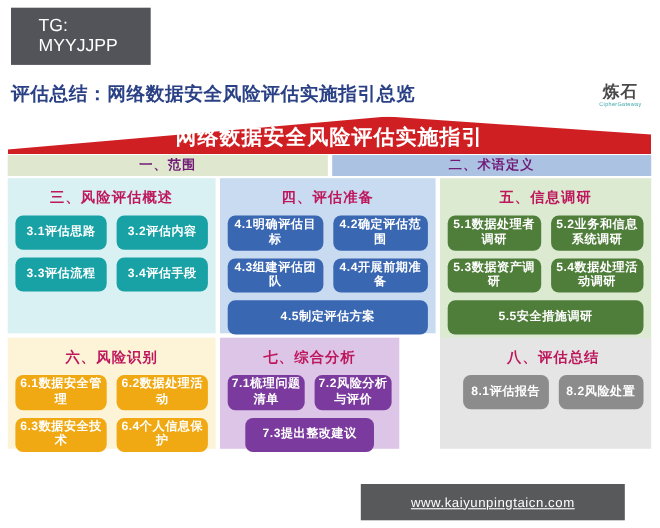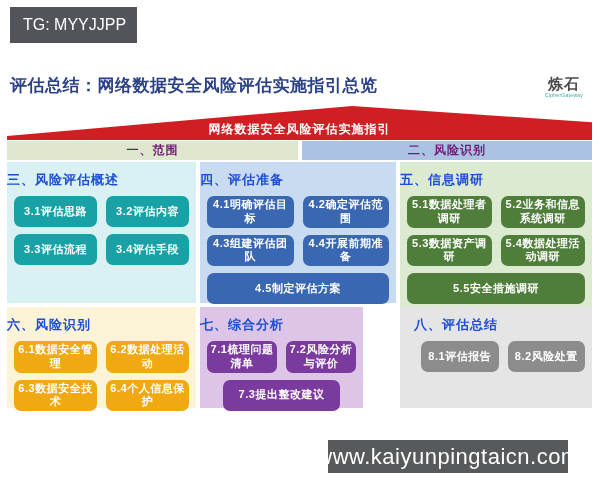--- a/index.html
+++ b/index.html
@@ -1,74 +1,74 @@
 <!DOCTYPE html>
 <html style="--red: #d01f23; --title: #2b4185; --badge_bg: #525459; --footer_bg: #58595b; --header_left_bg: #dfe7cf; --header_right_bg: #abc2e3;"><head>
 <meta charset="utf-8">
 <style>
   html,body{margin:0;padding:0;background:#fff;}
   .page{
     position:relative;width:600px;height:480px;background:#ffffff;
     font-family:"Liberation Sans","DejaVu Sans",sans-serif;overflow:hidden;
   }
   .tg-badge{
-    position:absolute;left:10px;top:7px;width:127px;height:36px;
+    position:absolute;left:10px;top:7px;width:127px;height:52px;
     background:var(--badge_bg,#525459);color:#fff;font-size:16px;
-    display:flex;align-items:center;padding-left:13px;box-sizing:border-box;
+    display:flex;align-items:center;padding-left:25px;box-sizing:border-box;
   }
   .page-title{
     position:absolute;left:10px;top:74px;width:520px;
     color:var(--title,#2b4185);font-size:17px;font-weight:bold;letter-spacing:.5px;
     white-space:nowrap;
   }
   .logo{position:absolute;right:8px;top:76px;width:56px;text-align:center;line-height:1;}
   .logo-main{font-size:15px;font-weight:bold;color:#4a4a4a;letter-spacing:1px;}
   .logo-sub{font-size:5px;color:#3aa6a6;margin-top:2px;letter-spacing:.3px;}
   .banner{position:absolute;left:7px;top:106px;width:585px;height:34px;}
   .banner-shape{
     position:absolute;inset:0;background:var(--red,#d01f23);
     clip-path:polygon(0 88%,59% 0,100% 48%,100% 100%,0 100%);
   }
   .banner-label{
     position:absolute;left:0;right:0;bottom:2px;text-align:center;
-    color:#fff;font-size:12px;font-weight:bold;letter-spacing:1px;
+    color:#fff;font-size:19px;font-weight:bold;letter-spacing:1px;
   }
   .scope{
     position:absolute;top:141px;height:19px;line-height:19px;text-align:center;
     color:#701a75;font-size:12px;font-weight:bold;letter-spacing:1px;
   }
   .scope.left{left:7px;width:291px;background:var(--header_left_bg,#dfe7cf);}
   .scope.right{left:302px;width:290px;background:var(--header_right_bg,#abc2e3);}
   .section{position:absolute;background:var(--bg,#eee);box-sizing:border-box;}
   .s0{left:7px;top:162px;width:189px;height:141px;}
   .s1{left:200px;top:162px;width:196px;height:141px;}
   .s2{left:400px;top:162px;width:192px;height:164px;}
   .s3{left:7px;top:307px;width:189px;height:101px;}
   .s4{left:200px;top:307px;width:163px;height:101px;}
   .s5{left:400px;top:307px;width:192px;height:101px;padding-left:14px;}
   .section-title{
-    font-size:13px;font-weight:bold;color:#1d4ed8;
+    font-size:13px;font-weight:bold;color:#be185d;text-align:center;
     padding:9px 0 7px;letter-spacing:1px;border-radius:10px;
   }
   .btns{
     display:grid;grid-template-columns:1fr 1fr;gap:7px 9px;
     padding:0 7px;grid-auto-rows:minmax(31px,auto);
   }
   .btn{
     background:var(--btn,#888);border-radius:7px;color:#fff;
     font-size:11px;font-weight:bold;display:flex;align-items:center;
     justify-content:center;text-align:center;line-height:1.25;
     padding:2px 2px;letter-spacing:.5px;
   }
   .btn.wide{grid-column:1 / -1;}
   .btn.narrow{grid-column:1 / -1;width:76%;justify-self:center;}
   .footer{
     position:absolute;left:328px;top:440px;width:240px;height:33px;
-    background:var(--footer_bg,#58595b);color:#fff;font-size:22px;
-    display:flex;align-items:center;justify-content:center;letter-spacing:.5px;
+    background:var(--footer_bg,#58595b);color:#fff;font-size:12px;
+    display:flex;align-items:center;justify-content:center;letter-spacing:.5px;text-decoration:underline;
   }
 </style>
 </head>
 <body>
 
 <div class="page">
 
   <div class="tg-badge">TG: MYYJJPP</div>
 
   <div class="page-title">评估总结：网络数据安全风险评估实施指引总览</div>
@@ -77,21 +77,21 @@
     <div class="logo-main">炼石</div>
     <div class="logo-sub">CipherGateway</div>
   </div>
 
   <div class="banner">
     <div class="banner-shape"></div>
     <div class="banner-label">网络数据安全风险评估实施指引</div>
   </div>
 
   <div class="scope left">一、范围</div>
-  <div class="scope right">二、风险识别</div>
+  <div class="scope right">二、术语定义</div>
 
   <div class="section s0" style="--bg: #d9f1f2; --btn: #18a2a6;">
     <div class="section-title">三、风险评估概述</div>
     <div class="btns">
       <div class="btn">3.1评估思路</div>
       <div class="btn">3.2评估内容</div>
       <div class="btn">3.3评估流程</div>
       <div class="btn">3.4评估手段</div>
     </div>
   </div>

